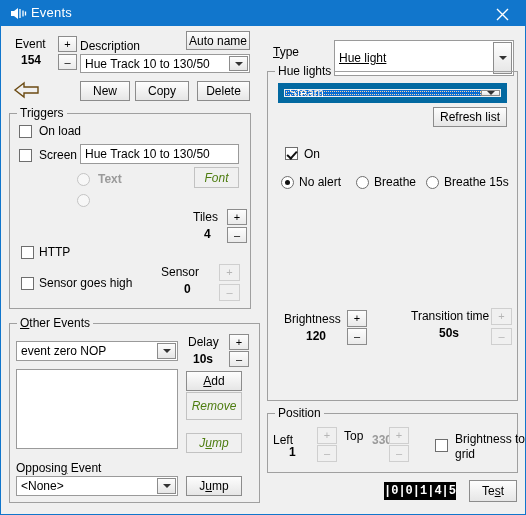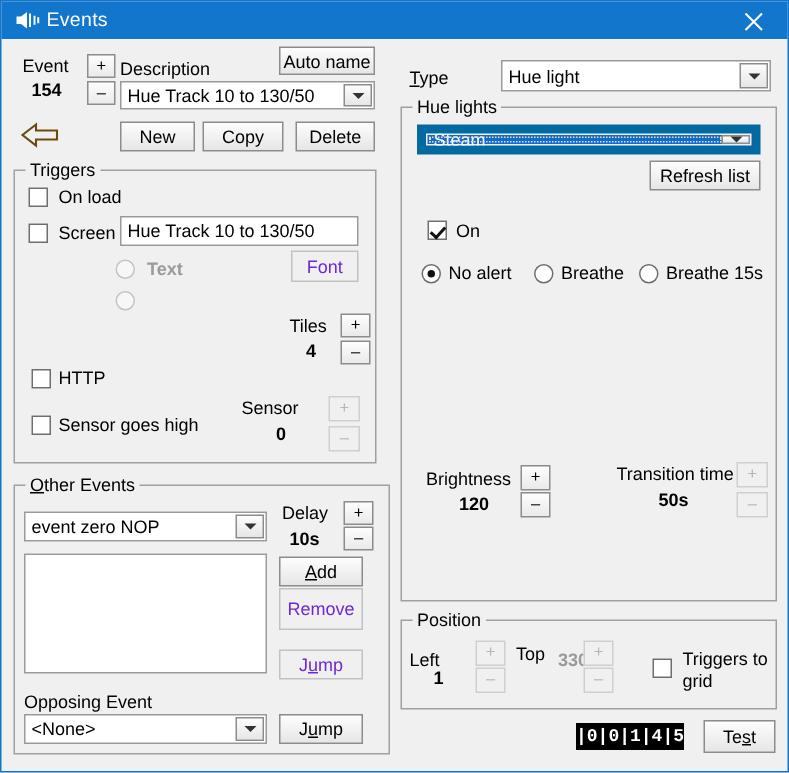--- a/index.html
+++ b/index.html
@@ -48,21 +48,21 @@
   }
 
   .btn{
     position:absolute;box-sizing:border-box;
     background:linear-gradient(#fdfdfd,#e6e6e6);
     border:1px solid #8c8c8c;
     font-family:"Liberation Sans", sans-serif;font-size:12px;
     color:#000;text-align:center;cursor:default;
     display:flex;align-items:center;justify-content:center;
   }
-  .btn.dis{color:#6d28d9;background:#f0f0f0;border-color:#c2c2c2;}
+  .btn.dis{color:#4d7c0f;background:#f0f0f0;border-color:#c2c2c2;font-style:italic;}
 
   .spin{
     position:absolute;box-sizing:border-box;
     background:linear-gradient(#fdfdfd,#eaeaea);
     border:1px solid #8c8c8c;
     display:flex;align-items:center;justify-content:center;
     font-size:11px;line-height:1;
   }
   .spin.dis{color:#b5b5b5;background:#f0f0f0;border-color:#cfcfcf;}
 
@@ -238,21 +238,21 @@
   <div class="combo" style="left:15px;top:475px;width:162px;height:20px;">
     <span>&lt;None&gt;</span>
     <span class="arrowbox">
         <i class="caret"></i>
       </span>
   </div>
   <div class="btn" style="left:185px;top:475px;width:56px;height:20px;">J<span style="text-decoration: underline;">u</span>mp</div>
 
   <div class="lbl" style="left:272px;top:44px;"><span style="text-decoration: underline;">T</span>ype</div>
 
-  <div class="combo" style="left:333px;top:39px;width:180px;height:21px;">
+  <div class="combo" style="left:333px;top:39px;width:180px;height:36px;text-decoration:underline;">
     <span>Hue light</span>
     <span class="arrowbox">
         <i class="caret"></i>
       </span>
   </div>
 
   <div class="group" style="left:266px;top:70px;width:251px;height:330px;">
     <span class="group-title">Hue lights</span>
   </div>
 
@@ -295,19 +295,19 @@
   <div class="lbl b" style="left:288px;top:444px;">1</div>
   <div class="spin dis" style="left:316px;top:426px;width:20px;height:17px;">+</div>
   <div class="spin dis" style="left:316px;top:444px;width:20px;height:17px;">–</div>
 
   <div class="lbl" style="left:343px;top:428px;">Top</div>
   <div class="lbl b dim" style="left:350px;top:432px;margin-left:21px;">3301</div>
   <div class="spin dis" style="left:388px;top:426px;width:20px;height:17px;">+</div>
   <div class="spin dis" style="left:388px;top:444px;width:20px;height:17px;">–</div>
 
   <div class="cb" style="left:434px;top:438px;"></div>
-  <div class="lbl" style="left:454px;top:431px;">Triggers to</div>
+  <div class="lbl" style="left:454px;top:431px;">Brightness to</div>
   <div class="lbl" style="left:454px;top:446px;">grid</div>
 
   <div class="led" style="left:383px;top:481px;width:72px;height:18px;">|0|0|1|4|5</div>
   <div class="btn" style="left:468px;top:479px;width:48px;height:22px;align-items:center;">Te<span style="text-decoration: underline;">s</span>t</div>
 
 </div>
 
 </body></html>

